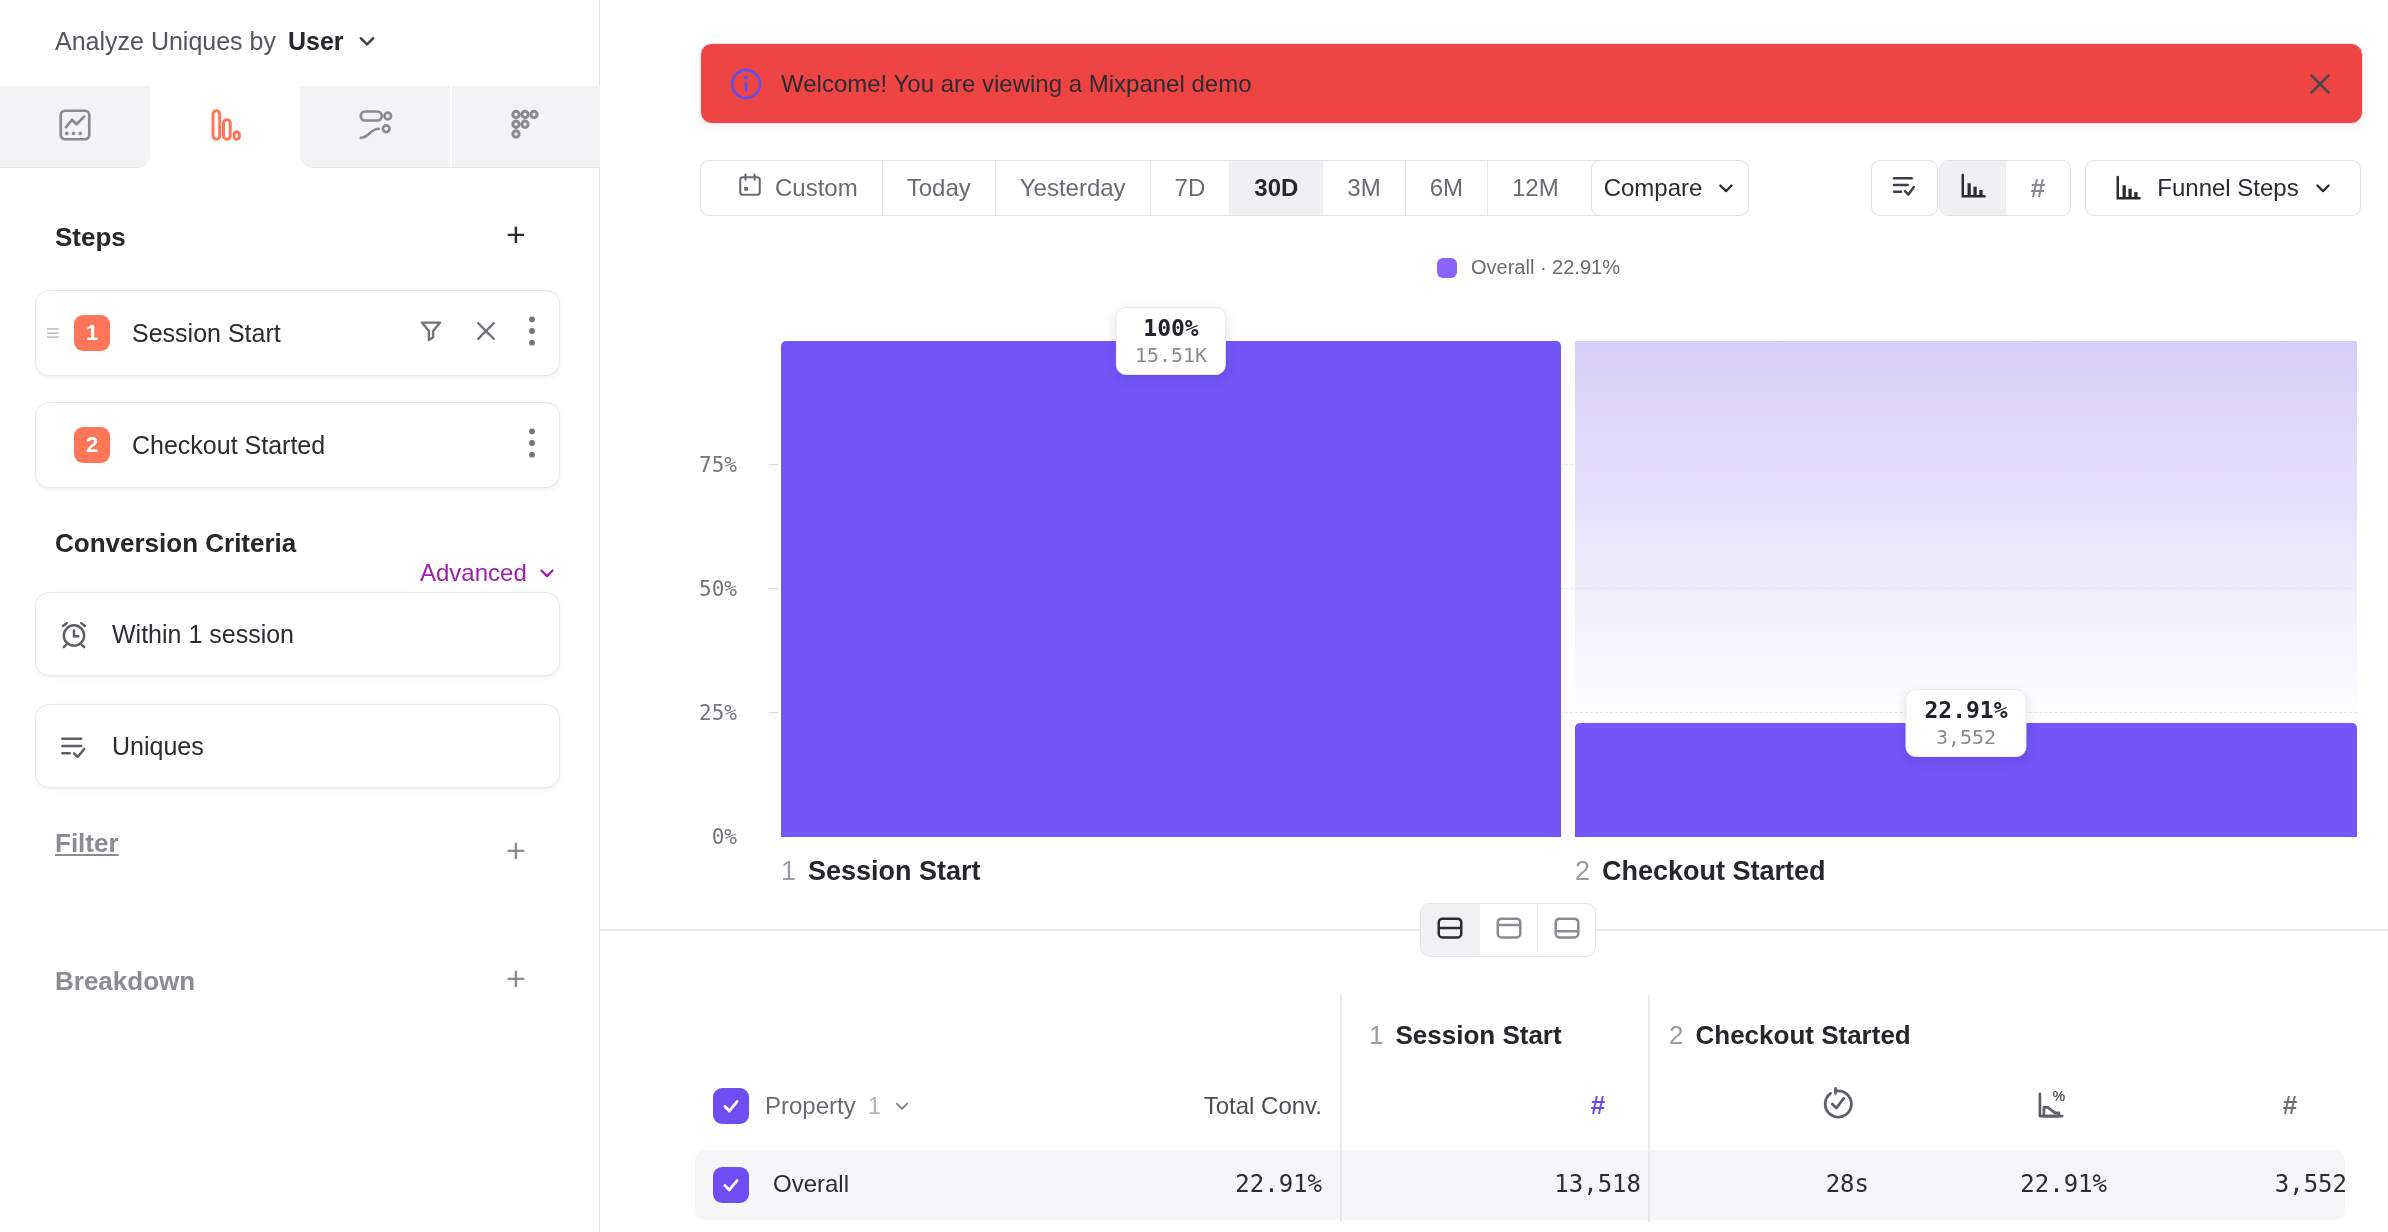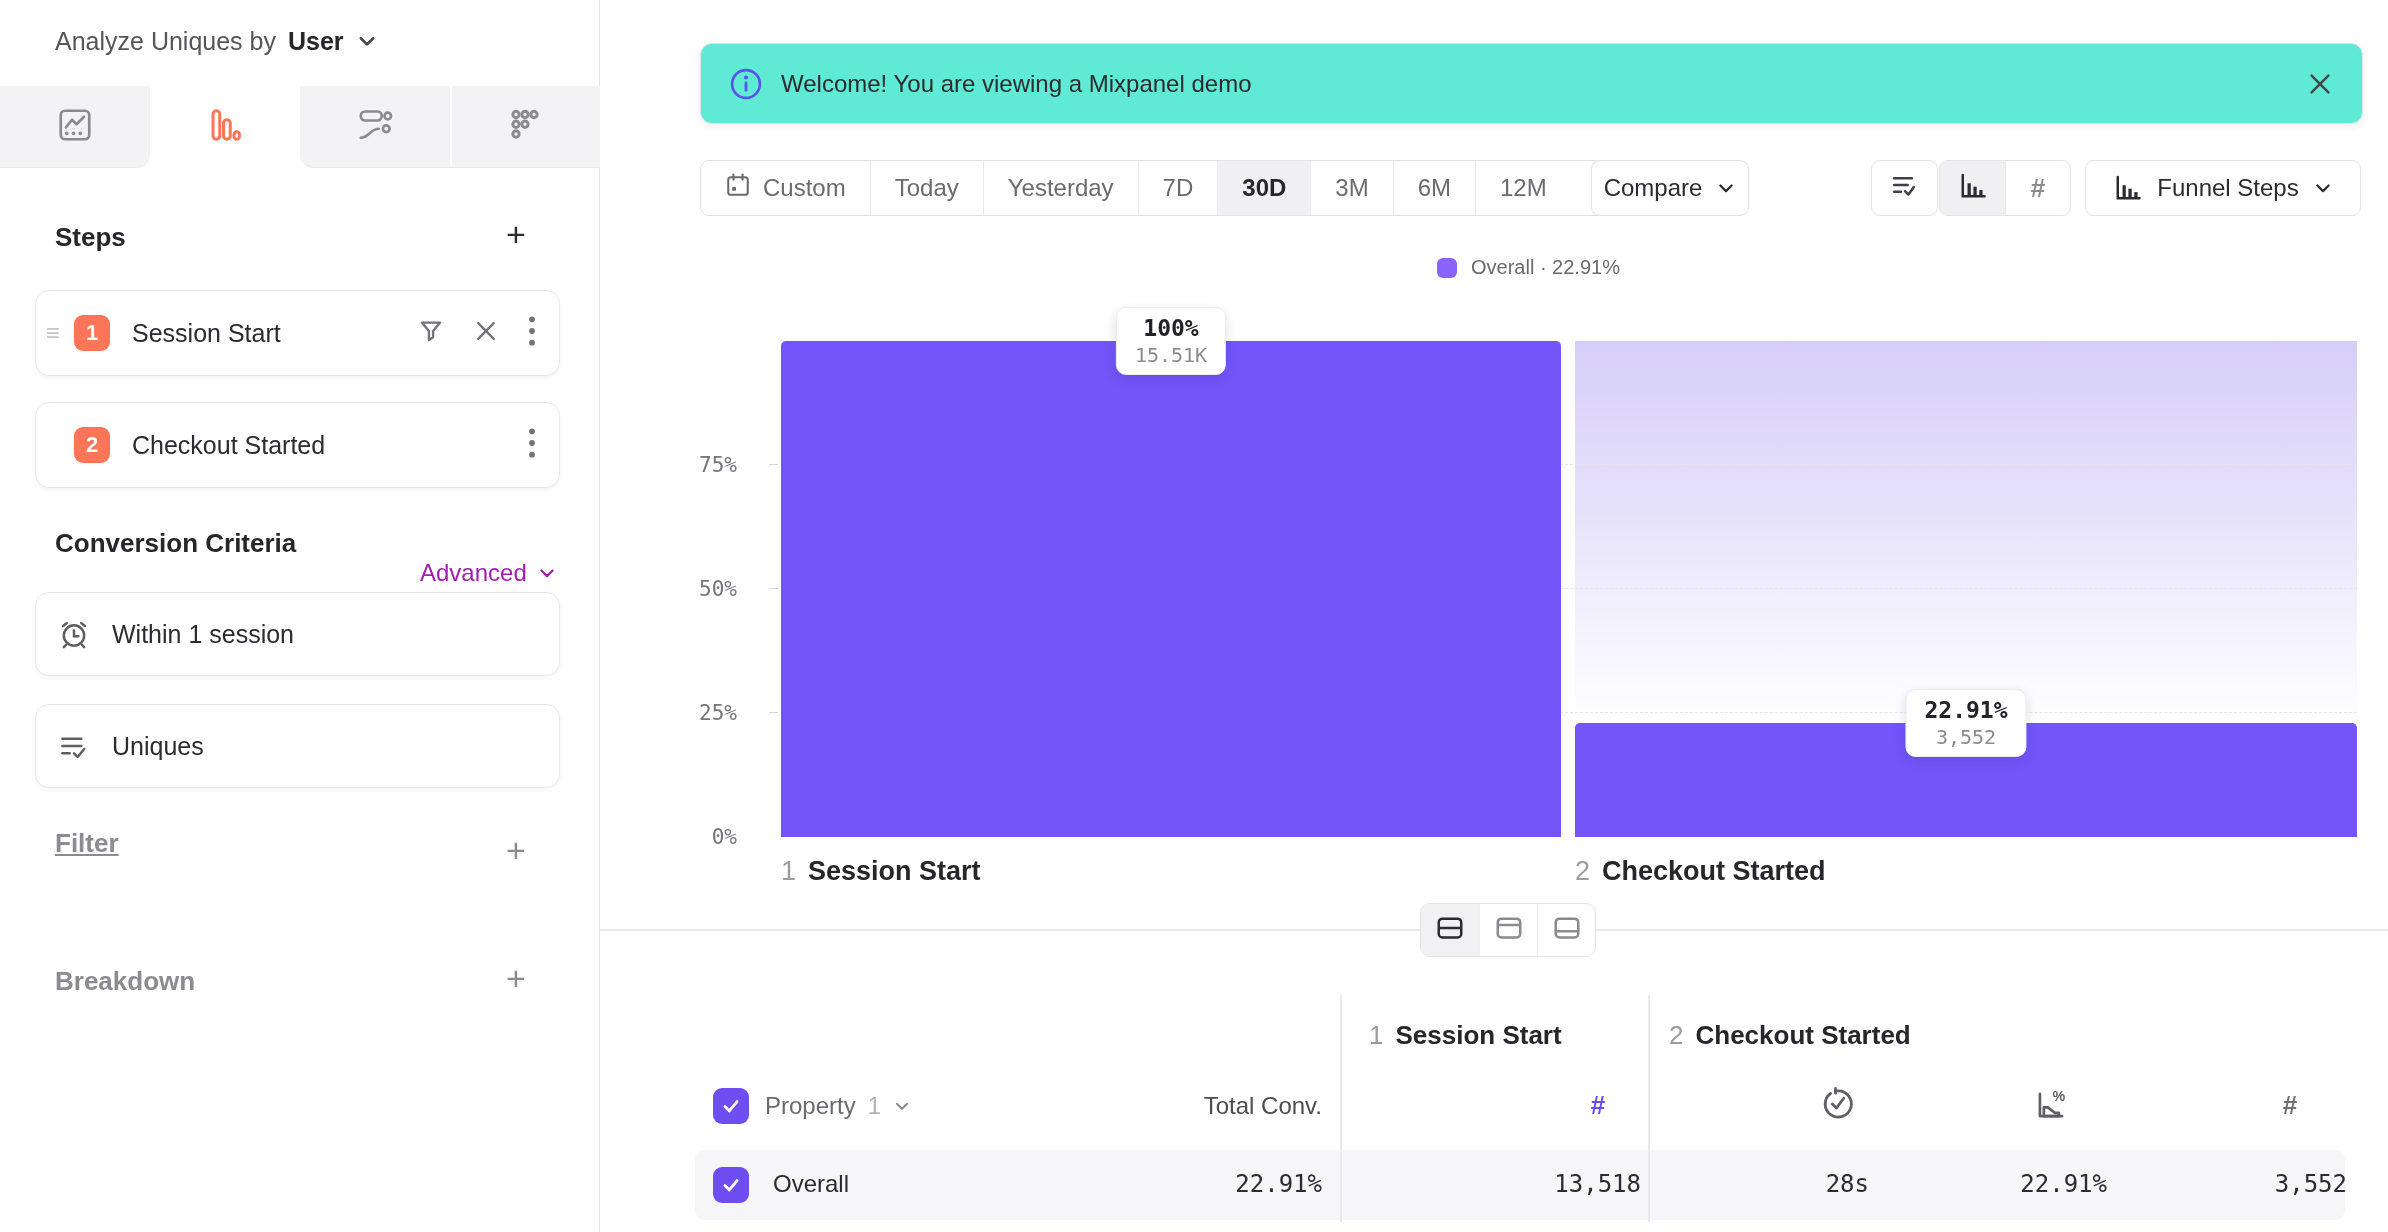--- a/index.html
+++ b/index.html
@@ -38,21 +38,21 @@
   .crit-card { position:absolute; left:35px; width:525px; height:84px; background:#fff;
                border:1.5px solid #e9e9ec; border-radius:14px; box-shadow:0 2px 5px rgba(25,25,40,.05);
                display:flex; align-items:center; gap:22px; padding-left:22px; cursor:pointer; }
   .crit-card .lbl { font-size:25px; font-weight:500; color:#2b2b31; }
   .crit-card .ic { color:#5d5d64; display:flex; }
   .adv { position:absolute; left:420px; display:flex; align-items:center; gap:10px;
          color:#a21caf; font-size:24px; cursor:pointer;margin-top:29px; }
   .sb-row-label { position:absolute; left:55px; font-size:26px; font-weight:600; color:#8b8b91; }
 
   
-  .banner { position:absolute; left:700px; top:43px; width:1663px; height:81px; background:#5eead4;
+  .banner { position:absolute; left:700px; top:43px; width:1663px; height:81px; background:#ef4444;
             border:1.5px solid #e4e4e7; border-radius:12px; box-shadow:0 3px 10px rgba(25,25,40,.06);
             display:flex; align-items:center; }
   .banner .msg { margin-left:80px; font-size:24px; color:#2b2b30; }
   .banner .info { position:absolute; left:28px; display:flex; }
   .banner .close { position:absolute; right:28px; color:#46464c; cursor:pointer; display:flex; }
 
   
   .seg { position:absolute; top:160px; height:56px; background:#fff; border:1.5px solid #e2e2e6;
          border-radius:9px; display:flex; align-items:stretch; overflow:hidden; }
   .seg-item { display:flex; align-items:center; gap:12px; padding:0 24px; font-size:24px;
@@ -282,21 +282,21 @@
     </span>
     <span class="msg">Welcome! You are viewing a Mixpanel demo</span>
     <span class="close">
       <svg width="28" height="28" viewBox="0 0 20 20" stroke="currentColor" stroke-width="1.8" stroke-linecap="round">
         <line x1="4" y1="4" x2="16" y2="16"></line>
           <line x1="16" y1="4" x2="4" y2="16"></line>
       </svg>
     </span>
   </div>
 
-  <div class="seg" style="left:700px; width:1026px;">
+  <div class="seg" style="left:700px; width:1026px;padding-left:12px;">
     <span class="seg-item">
       <span>
         <svg width="26" height="26" viewBox="0 0 20 20" fill="none" stroke="currentColor" stroke-width="1.6">
           <rect x="2.5" y="4" width="15" height="13.5" rx="2"></rect>
           <line x1="6.5" y1="2" x2="6.5" y2="6" stroke-linecap="round"></line>
           <line x1="13.5" y1="2" x2="13.5" y2="6" stroke-linecap="round"></line>
           <rect x="5.5" y="11.5" width="3" height="3" rx="0.6" fill="currentColor" stroke="none"></rect>
         </svg>
       </span>
       <span>Custom</span>

